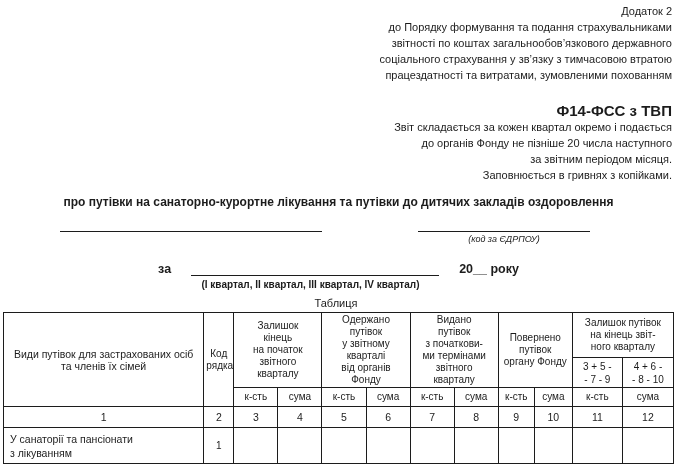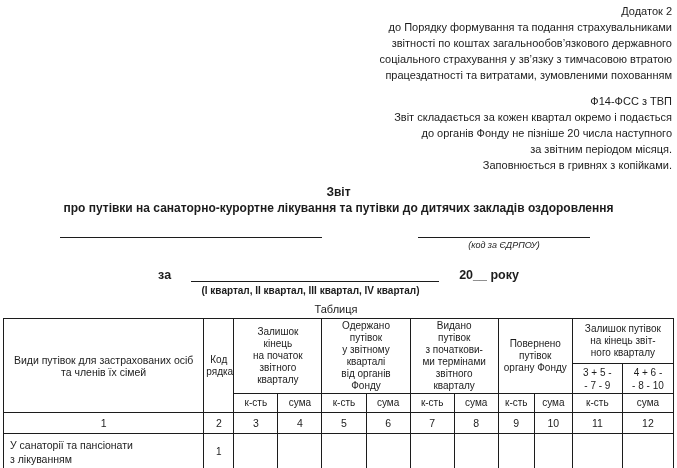--- a/index.html
+++ b/index.html
@@ -9,21 +9,21 @@
     font-family: "Liberation Sans", sans-serif;
     color: #1c1c1c;
     overflow: hidden;
     position: relative;
   }
   .pre { white-space: pre-line; }
 
   
   .top-right { text-align: right; padding-right: 5px; font-size: 11px; line-height: 16px; }
   .appendix { margin-top: 3px; }
-  .form-code { margin-top: 10px; font-weight: normal; font-size: 11px; }
+  .form-code { margin-top: 20px; font-weight: bold; font-size: 15px; }
 
   
   .title-block { text-align: center; margin-top: 11px; font-weight: bold; font-size: 12px; line-height: 16px; }
 
   
   .sig-row { position: relative; height: 30px; margin-top: 10px; }
   .sig-left  { position: absolute; left: 60px;  width: 262px; }
   .sig-right { position: absolute; left: 418px; width: 172px; }
   .sig-line { height: 12px; border-bottom: 1.5px solid #1c1c1c; }
   .sig-caption { text-align: center; font-style: italic; font-size: 9px; margin-top: 2px; }
@@ -65,21 +65,20 @@
 соціального страхування у зв’язку з тимчасовою втратою
 працездатності та витратами, зумовленими похованням</div>
 
 <div class="top-right form-code pre">Ф14-ФСС з ТВП</div>
 <div class="top-right pre">Звіт складається за кожен квартал окремо і подається
 до органів Фонду не пізніше 20 числа наступного
 за звітним періодом місяця.
 Заповнюється в гривнях з копійками.</div>
 
 <div class="title-block">
-  <div>Звіт</div>
   <div>про путівки на санаторно-курортне лікування та путівки до дитячих закладів оздоровлення</div>
 </div>
 
 <div class="sig-row">
   <div class="sig-left">
     <div class="sig-line"></div>
   </div>
   <div class="sig-right">
     <div class="sig-line"></div>
     <div class="sig-caption">(код за ЄДРПОУ)</div>

